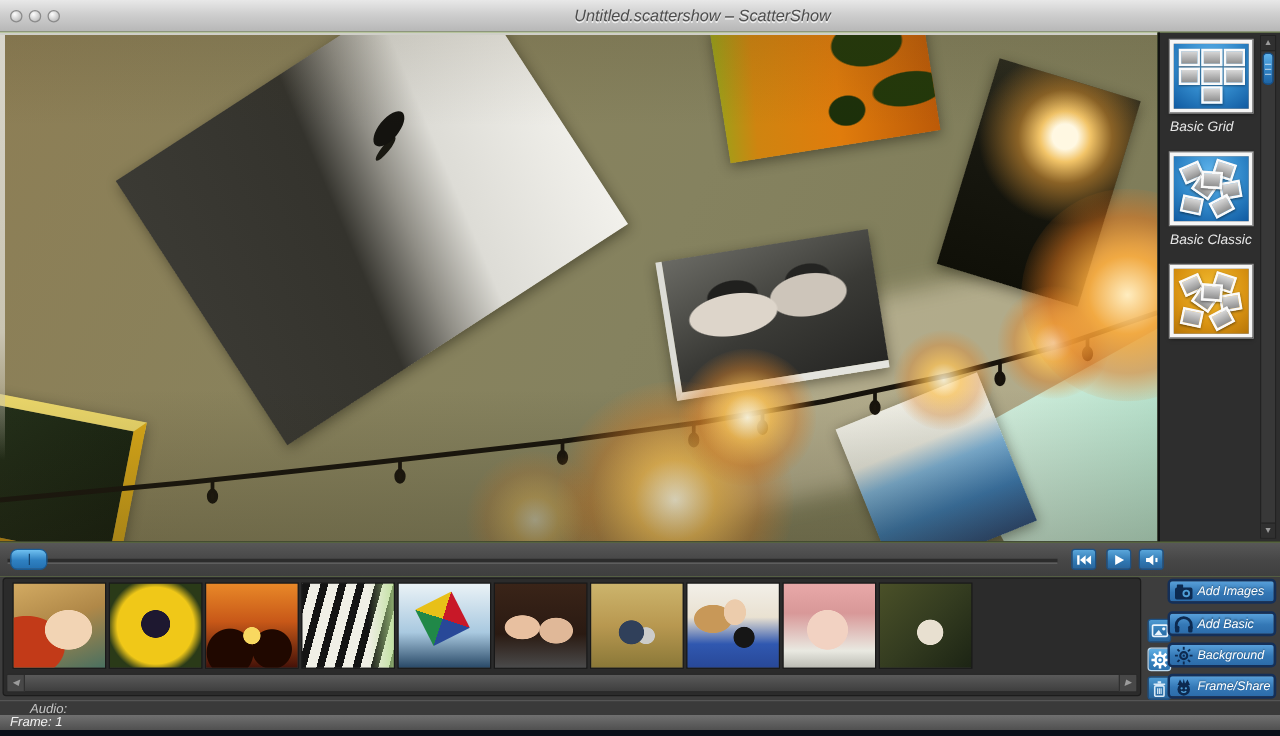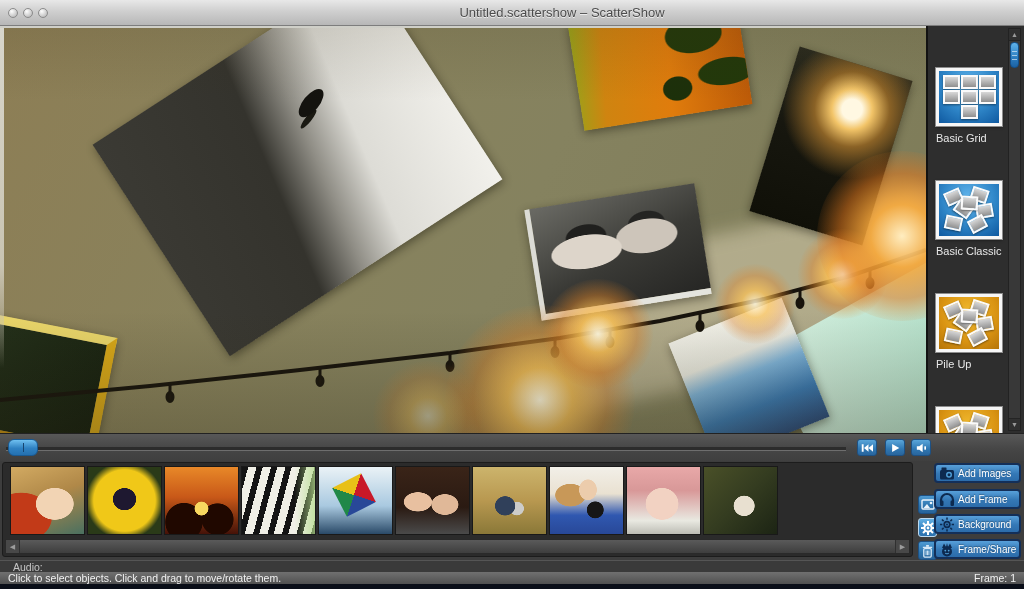--- a/index.html
+++ b/index.html
@@ -1,17 +1,17 @@
 <!DOCTYPE html>
 <html><head>
 <meta charset="utf-8">
 <style>
   html,body{margin:0;padding:0;background:#000;}
   #app{position:relative;width:1024px;height:589px;overflow:hidden;
-       font-family:"Liberation Sans",sans-serif;background:#bef264;
+       font-family:"Liberation Sans",sans-serif;background:#bef264;font-style:italic;
        -webkit-font-smoothing:antialiased;}
   
   .titlebar{position:absolute;left:0;top:0;width:1024px;height:26px;
     background:linear-gradient(#e8e8e8,#cfcfcf 45%,#b7b7b7);border-bottom:1px solid #7d7d7d;box-sizing:border-box;}
   .tl{position:absolute;top:8px;width:10px;height:10px;border-radius:50%;
     background:radial-gradient(circle at 35% 30%,#fdfdfd,#c9c9c9 65%,#a8a8a8);border:1px solid #8b8b8b;box-sizing:border-box;}
   .tl.c1{left:8px}.tl.c2{left:23px}.tl.c3{left:38px}
   .title{position:absolute;left:50%;top:0;transform:translateX(-50%) translateX(50px);
     line-height:26px;font-size:13px;color:#4c4c4c;text-shadow:0 1px 0 rgba(255,255,255,.7);white-space:nowrap;}
   
@@ -61,21 +61,21 @@
   .g4{left:817px;top:123px;width:170px;height:170px;
     background:radial-gradient(circle,#ffedc0 0%,rgba(248,170,60,.9) 26%,rgba(225,120,30,.55) 52%,rgba(180,95,25,0) 74%);}
   .g5{left:715px;top:236px;width:80px;height:80px;opacity:.85;}
   .g6{left:373px;top:333px;width:110px;height:110px;opacity:.5;}
   .vignette{position:absolute;left:0;top:0;width:100%;height:100%;pointer-events:none;
     background:linear-gradient(180deg,rgba(60,50,25,.12) 0%,rgba(0,0,0,0) 18% 70%,rgba(45,42,22,.28) 100%);}
   
   .sidebar{position:absolute;left:926px;top:26px;width:98px;height:407px;background:#2e2e2e;
     border-left:2px solid #121212;box-sizing:border-box;overflow:hidden;}
   .tpl-list{position:absolute;left:8px;top:6px;width:66px;}
-  .tpl-item{margin-bottom:13px;margin-top:36px;}
+  .tpl-item{margin-bottom:13px;}
   .tpl-thumb{position:relative;width:66px;height:58px;border:3px solid #f6f6f6;box-sizing:border-box;
     box-shadow:0 0 0 1px #8d8d8d,0 1px 3px rgba(0,0,0,.6);}
   .tpl-blue{background:radial-gradient(circle at 50% 28%,#63b7ee 0%,#2f86c8 55%,#0f59a0 100%);}
   .tpl-gold{background:radial-gradient(circle at 50% 32%,#f2bc30 0%,#d99312 60%,#b57408 100%);}
   .tpl-label{margin:6px 0 0 0;font-size:11px;color:#e8e8e8;height:13px;}
   .mini{position:absolute;width:13px;height:10px;background:linear-gradient(#d8d8d8,#8f8f8f);
     border:2px solid #fafafa;box-shadow:0 1px 2px rgba(0,0,0,.45);}
   .lay-grid .m1{left:4px;top:4px}.lay-grid .m2{left:22px;top:4px}.lay-grid .m3{left:40px;top:4px}
   .lay-grid .m4{left:4px;top:19px}.lay-grid .m5{left:22px;top:19px}.lay-grid .m6{left:40px;top:19px}
   .lay-grid .m7{left:22px;top:34px}
@@ -147,21 +147,21 @@
   .sb1{top:34px}.sb2{top:57px;border:1px solid #bcd9ef;background:linear-gradient(#63b0e4,#3381c0 60%,#2d72ae);}
   .sb3{top:80px}
   .actions{position:absolute;left:934px;top:0;width:88px;}
   .abtn{position:absolute;left:0;width:87px;height:20px;border-radius:4px;
     background:linear-gradient(#58a0da,#3478b6 55%,#2c6caa);border:2px solid #142f58;box-sizing:border-box;
     display:flex;align-items:center;padding-left:3px;cursor:default;}
   .ab1{top:2px}.ab2{top:28px}.ab3{top:53px}.ab4{top:78px}
   .abtn .alabel{font-size:10px;color:#fff;margin-left:3px;text-shadow:0 -1px 1px rgba(0,0,0,.35);white-space:nowrap;}
   
   .status1{position:absolute;left:0;top:560px;width:1024px;height:12px;background:#3a3a3a;
-    border-top:1px solid #555;box-sizing:border-box;font-size:10.5px;color:#c6c6c6;line-height:12px;padding-left:13px;}
+    border-top:1px solid #555;box-sizing:border-box;font-size:10.5px;color:#c6c6c6;line-height:12px;padding-left:24px;}
   .status2{position:absolute;left:0;top:572px;width:1024px;height:12px;
     background:linear-gradient(#707070,#505050);font-size:10.5px;color:#f2f2f2;line-height:12px;
     display:flex;justify-content:space-between;padding:0 8px;box-sizing:border-box;}
   .deskstrip{position:absolute;left:0;top:584px;width:1024px;height:5px;background:#0a0e18;}
 </style>
 </head>
 <body>
 
 <div id="app">
 
@@ -241,32 +241,20 @@
       <div class="tpl-item">
         <div class="tpl-thumb tpl-gold lay-scatter">
             <i class="mini m1"></i>
             <i class="mini m2"></i>
             <i class="mini m3"></i>
             <i class="mini m4"></i>
             <i class="mini m5"></i>
             <i class="mini m6"></i>
             <i class="mini m7"></i>
           </div>
-        <div class="tpl-label">Pile Up</div>
-      </div>
-      <div class="tpl-item">
-        <div class="tpl-thumb tpl-gold lay-scatter">
-            <i class="mini m1"></i>
-            <i class="mini m2"></i>
-            <i class="mini m3"></i>
-            <i class="mini m4"></i>
-            <i class="mini m5"></i>
-            <i class="mini m6"></i>
-            <i class="mini m7"></i>
-          </div>
       </div>
     </div>
     <div class="vsb">
       <div class="arr up">▲</div>
       <div class="thumb">
         <span class="grip" style="top:8px"></span>
           <span class="grip" style="top:12px"></span>
           <span class="grip" style="top:16px"></span>
       </div>
       <div class="arr dn">▼</div>
@@ -359,21 +347,21 @@
             <circle cx="10" cy="8.7" r="1.5" fill="#0d2a50"></circle>
         </svg>
         <span class="alabel">Add Images</span>
       </div>
       <div class="abtn ab2">
         <svg width="16" height="15" viewBox="0 0 16 15">
           <path d="M2,11 V8 a6,6 0 0 1 12,0 V11" fill="none" stroke="#0d2a50" stroke-width="2.2"></path>
           <rect x="1" y="8.5" width="3.5" height="5.5" rx="1.2" fill="#0d2a50"></rect>
           <rect x="11.5" y="8.5" width="3.5" height="5.5" rx="1.2" fill="#0d2a50"></rect>
         </svg>
-        <span class="alabel">Add Frame</span>
+        <span class="alabel">Add Basic</span>
       </div>
       <div class="abtn ab3">
         <svg width="16" height="15" viewBox="0 0 16 16">
           <circle cx="8" cy="8" r="3" fill="none" stroke="#0d2a50" stroke-width="1.8"></circle>
           <circle cx="8" cy="8" r="1" fill="#0d2a50"></circle>
           <g stroke="#0d2a50" stroke-width="1.6">
             <line x1="8" y1="0.5" x2="8" y2="3"></line>
               <line x1="8" y1="13" x2="8" y2="15.5"></line>
             <line x1="0.5" y1="8" x2="3" y2="8"></line>
               <line x1="13" y1="8" x2="15.5" y2="8"></line>
@@ -395,18 +383,17 @@
         </svg>
         <span class="alabel">Frame/Share</span>
       </div>
     </div>
   </div>
 
   <div class="status1">
     <span>Audio:</span>
   </div>
   <div class="status2">
-    <span>Click to select objects. Click and drag to move/rotate them.</span>
     <span>Frame: 1</span>
   </div>
   <div class="deskstrip"></div>
 
 </div>
 
 </body></html>

